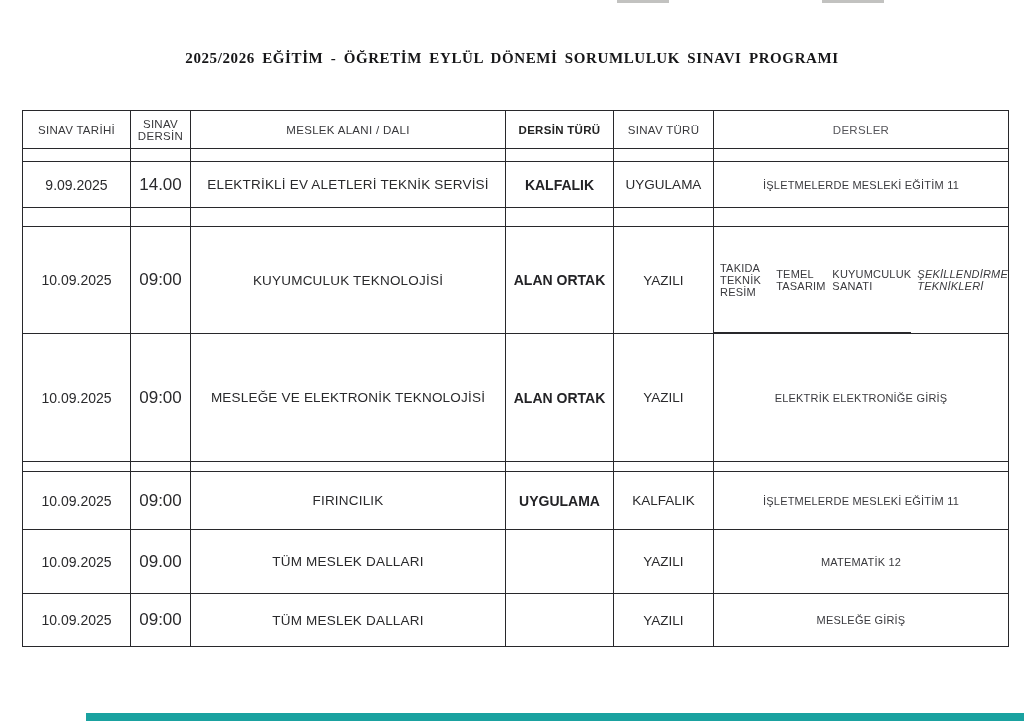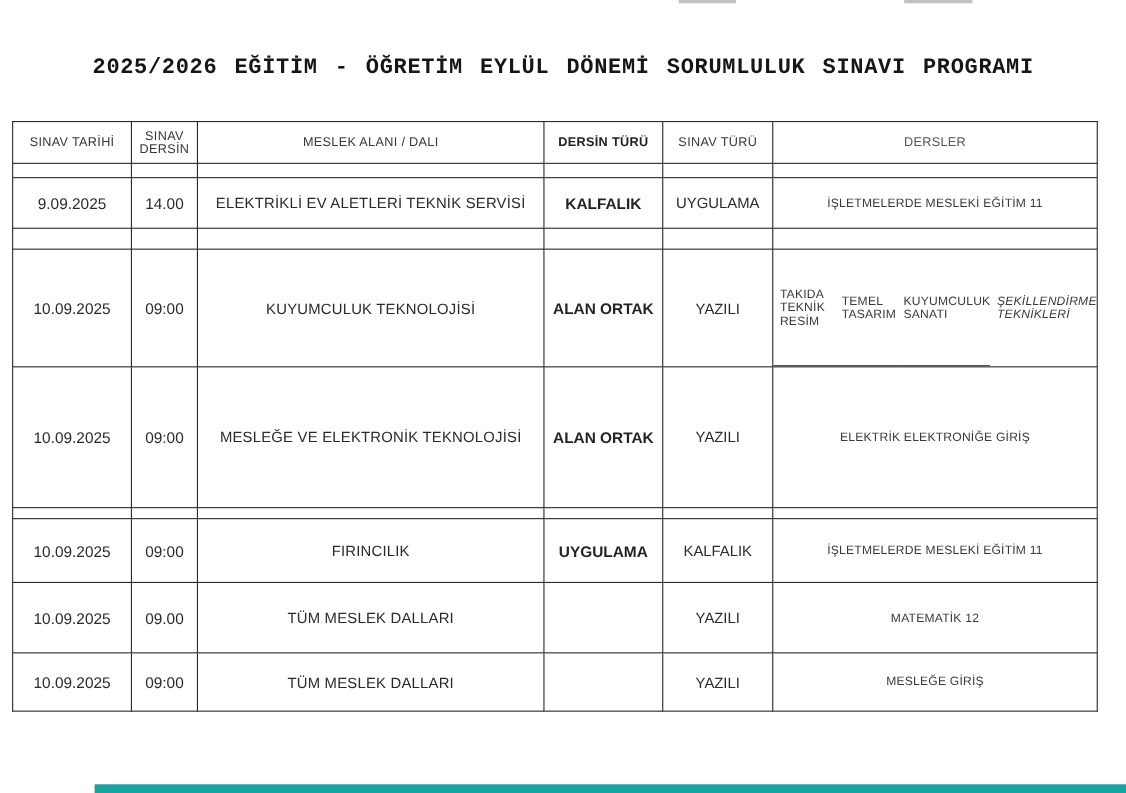--- a/index.html
+++ b/index.html
@@ -18,24 +18,24 @@
   .artifact-2 { left:822px; width:62px; }
 
   .title-block {
     position:absolute; top:46px; left:0; width:100%;
     text-align:center;
     font-family:"Liberation Serif", serif;
     font-weight:bold;
     color:#161618;
   }
   .title-line1 { font-size:17.5px; letter-spacing:0.5px; }
-  .title-line2 { font-size:20px; margin-top:4px; letter-spacing:0.6px; word-spacing:3px;font-family:Liberation Mono, monospace; }
+  .title-line2 { font-size:15px; margin-top:4px; letter-spacing:0.6px; word-spacing:3px; }
 
   table.schedule {
-    position:absolute; left:11px; top:110px;
+    position:absolute; left:22px; top:110px;
     width:986px;
     border-collapse:collapse;
     table-layout:fixed;
   }
   .schedule td, .schedule th {
     border:1.6px solid #28282b;
     padding:0;
     vertical-align:middle;
     text-align:center;
     overflow:hidden;
@@ -43,21 +43,21 @@
   .schedule th {
     font-weight:normal;
     font-size:11.5px;
     letter-spacing:0.3px;
     color:#38383b;
   }
   .schedule th.th-bold { font-weight:bold; color:#222; }
   .schedule th.th-light { color:#55555a; }
 
   .c-date  { font-size:14px; }
-  .c-time  { font-size:14px; }
+  .c-time  { font-size:17px; }
   .c-field { font-size:13.5px; letter-spacing:0.2px;margin-left:24px; }
   .c-lesson{ font-size:14px; font-weight:bold; color:#232326; }
   .c-exam  { font-size:13.5px; }
 
   .c-course-left {
     text-align:left;
     padding-left:6px;
     font-size:11px;
     letter-spacing:0.2px;
     color:#3a3a3e;

